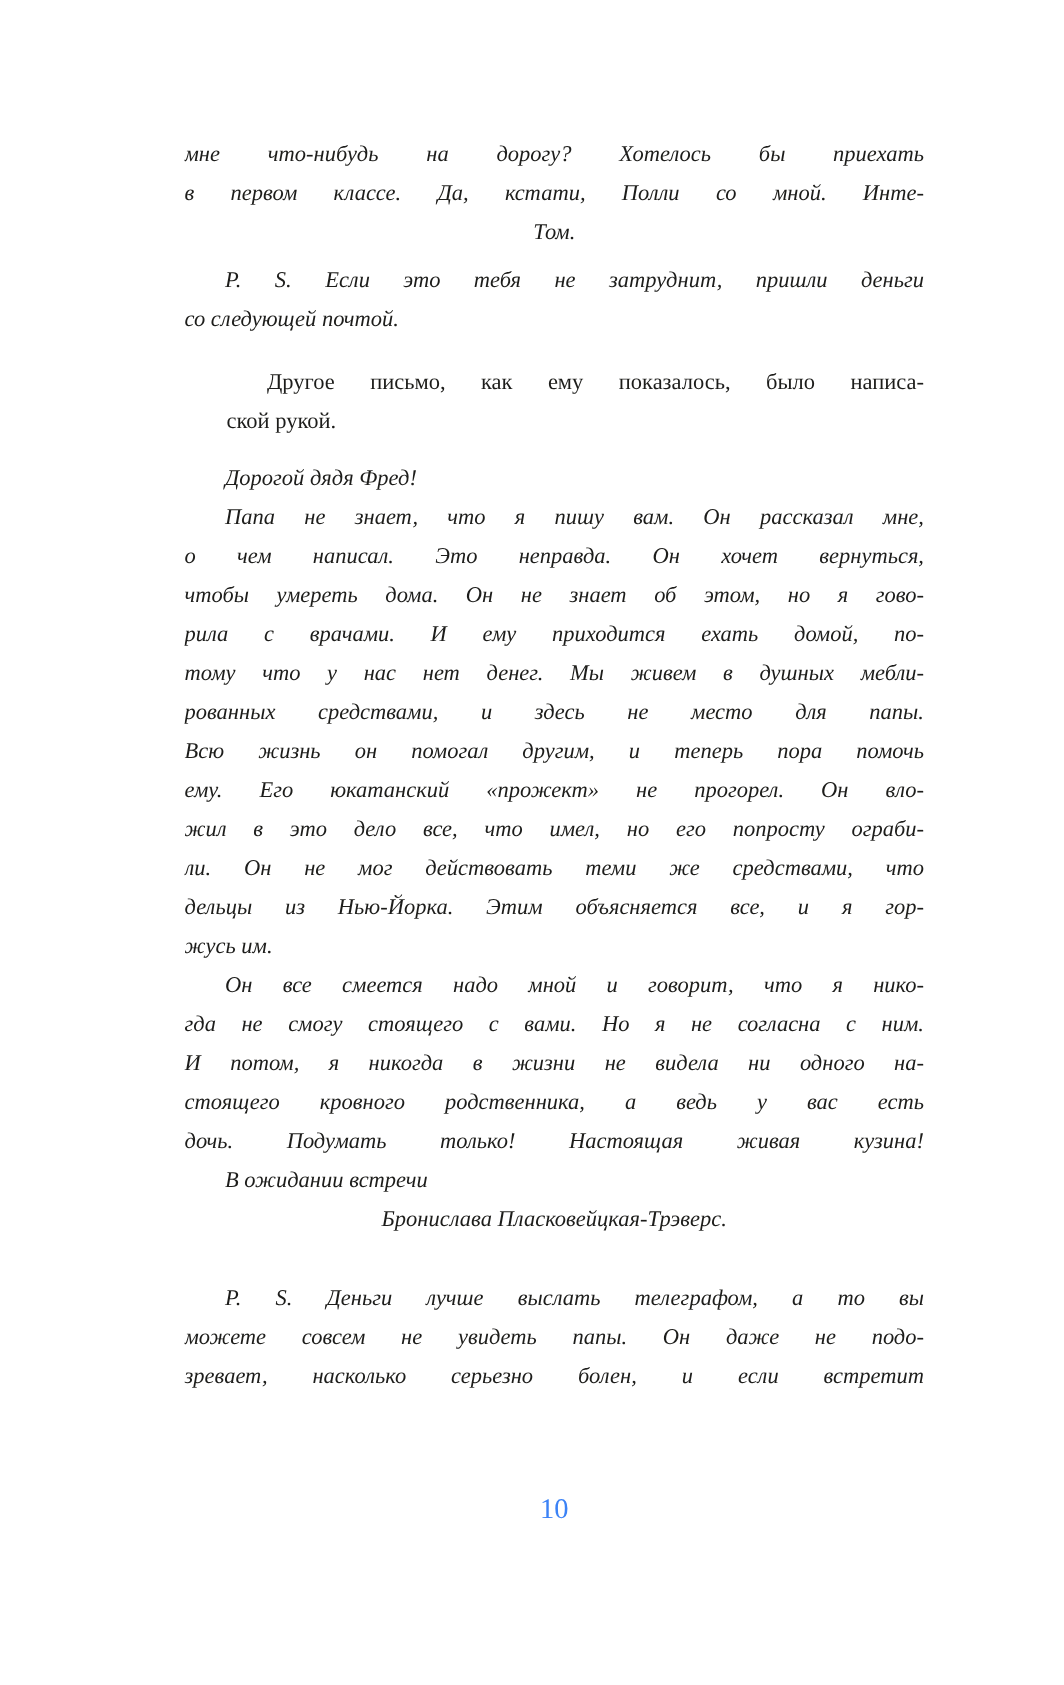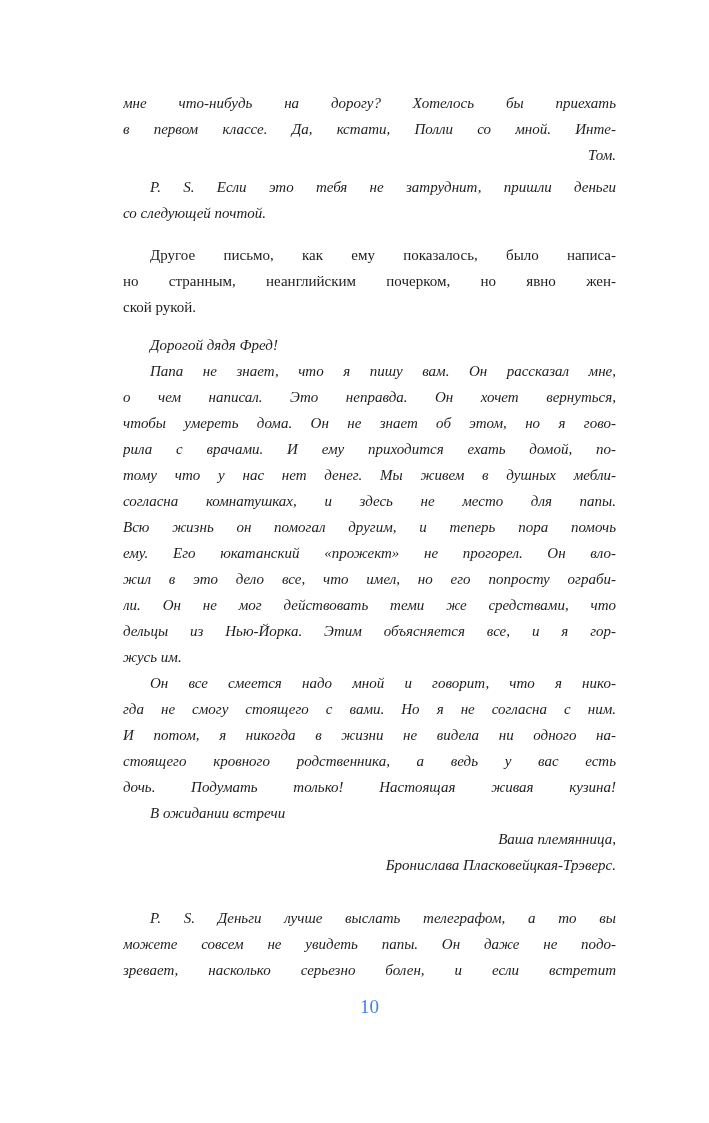--- a/index.html
+++ b/index.html
@@ -27,31 +27,31 @@
   .line {
     font-family: "Liberation Serif", "DejaVu Serif", serif;
     font-size: 15px;
     line-height: 26px;
     height: 26px;
     color: #1d1d1b;
     text-align: left;
     overflow: hidden;
   }
   .para.italic .line { font-style: italic; }
-  .para.regular .line { font-style: normal; }
+  .para.regular .line { font-style: normal; margin-left: 28px; }
   .para.indent .line:first-child { text-indent: 27px; }
   .line.just {
     text-align: justify;
     text-align-last: justify;
   }
   .line.just-last-left {
     text-align: justify;
     text-align-last: left;
   }
-  .line.right { text-align: right; }
+  .line.right { text-align: center; }
   .folio {
     position: absolute;
     left: 123px;
     top: 996px;
     width: 493px;
     text-align: center;
     font-family: "Liberation Serif", "DejaVu Serif", serif;
     font-size: 19px;
     color: #3b82f6;
   }
@@ -67,54 +67,50 @@
       </div>
       <div class="para italic">
         <div class="line right">Том.</div>
       </div>
       <div class="para italic indent" style="margin-top: 6px;">
         <div class="line just">P. S. Если это тебя не затруднит, пришли деньги</div>
         <div class="line just-last-left">со следующей почтой.</div>
       </div>
       <div class="para regular indent" style="margin-top: 16px;">
         <div class="line just">Другое письмо, как ему показалось, было написа-</div>
-        <div class="line just">но странным, неанглийским почерком, но явно жен-</div>
         <div class="line just-last-left">ской рукой.</div>
       </div>
       <div class="para italic indent" style="margin-top: 12px;">
         <div class="line">Дорогой дядя Фред!</div>
       </div>
       <div class="para italic indent">
         <div class="line just">Папа не знает, что я пишу вам. Он рассказал мне,</div>
         <div class="line just">о чем написал. Это неправда. Он хочет вернуться,</div>
         <div class="line just">чтобы умереть дома. Он не знает об этом, но я гово-</div>
         <div class="line just">рила с врачами. И ему приходится ехать домой, по-</div>
         <div class="line just">тому что у нас нет денег. Мы живем в душных мебли-</div>
-        <div class="line just">согласна комнатушках, и здесь не место для папы.</div>
+        <div class="line just">рованных средствами, и здесь не место для папы.</div>
         <div class="line just">Всю жизнь он помогал другим, и теперь пора помочь</div>
         <div class="line just">ему. Его юкатанский «прожект» не прогорел. Он вло-</div>
         <div class="line just">жил в это дело все, что имел, но его попросту ограби-</div>
         <div class="line just">ли. Он не мог действовать теми же средствами, что</div>
         <div class="line just">дельцы из Нью-Йорка. Этим объясняется все, и я гор-</div>
         <div class="line just-last-left">жусь им.</div>
       </div>
       <div class="para italic indent">
         <div class="line just">Он все смеется надо мной и говорит, что я нико-</div>
         <div class="line just">гда не смогу стоящего с вами. Но я не согласна с ним.</div>
         <div class="line just">И потом, я никогда в жизни не видела ни одного на-</div>
         <div class="line just">стоящего кровного родственника, а ведь у вас есть</div>
         <div class="line just">дочь. Подумать только! Настоящая живая кузина!</div>
       </div>
       <div class="para italic indent">
         <div class="line">В ожидании встречи</div>
       </div>
       <div class="para italic">
-        <div class="line right">Ваша племянница,</div>
-      </div>
-      <div class="para italic">
         <div class="line right">Бронислава Пласковейцкая-Трэверс.</div>
       </div>
       <div class="para italic indent" style="margin-top: 27px;">
         <div class="line just">P. S. Деньги лучше выслать телеграфом, а то вы</div>
         <div class="line just">можете совсем не увидеть папы. Он даже не подо-</div>
         <div class="line just">зревает, насколько серьезно болен, и если встретит</div>
       </div>
     </div>
   <div class="folio">10</div>
 </div>

